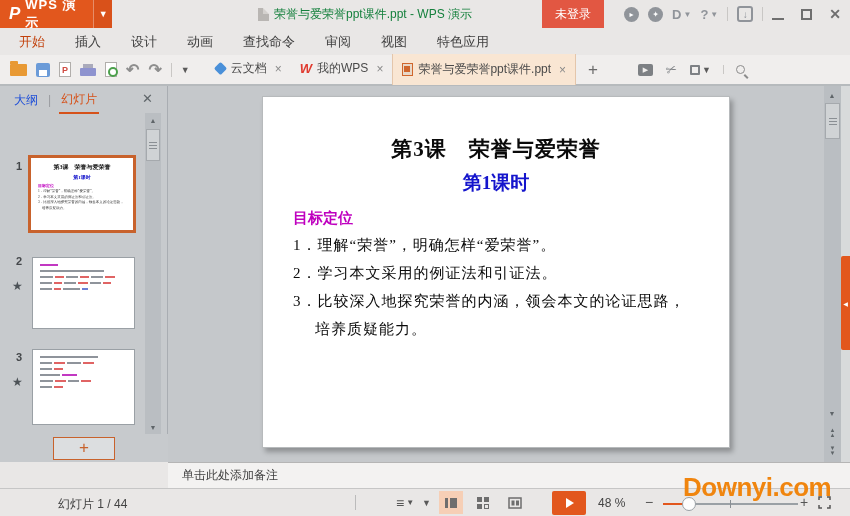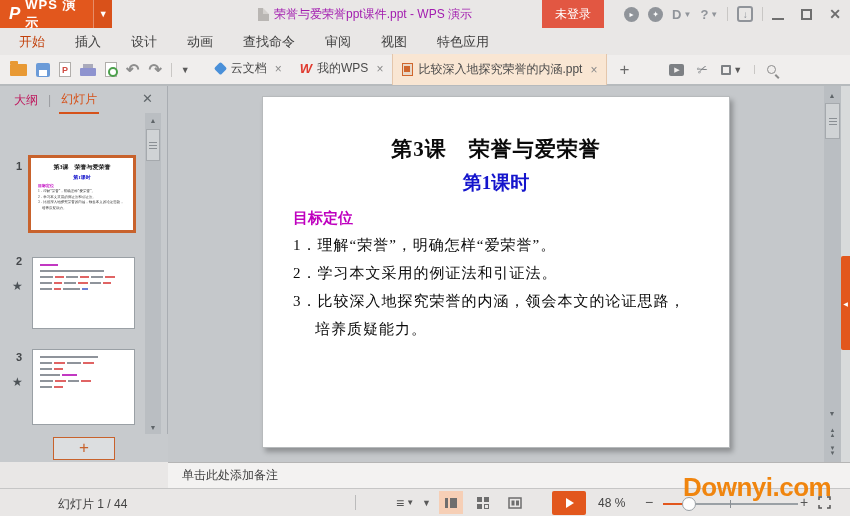--- a/index.html
+++ b/index.html
@@ -9,21 +9,21 @@
 
   
   .titlebar { position:absolute; left:0; top:0; width:850px; height:28px; background:#e9e7e6; }
   .logo { position:absolute; left:0; top:0; width:112px; height:28px; background:#e2571d;
           display:flex; align-items:center; color:#fff; cursor:default; }
   .logo .pglyph { font-weight:bold; font-size:17px; margin:0 5px 0 9px; font-style:italic; }
   .logo .ltext { font-size:13px; font-weight:bold; letter-spacing:1px; }
   .logo .lcaret { margin-left:8px; width:20px; height:28px; display:flex; align-items:center; justify-content:center;
           border-left:1px solid rgba(255,255,255,.35); font-size:9px; background:#d9511a; }
   .doc-title { position:absolute; left:200px; right:320px; top:0; height:28px; display:flex; align-items:center;
-          justify-content:center; color:#a21caf; font-size:12px; gap:5px; }
+          justify-content:center; color:#15803d; font-size:12px; gap:5px; }
   .dt-icon { width:11px; height:13px; background:#b9b6b3; position:relative; display:inline-block; }
   .dt-icon::after { content:""; position:absolute; right:0; top:0; border:3px solid #e9e7e6;
           border-left-color:#d4d1ce; border-bottom-color:#d4d1ce; }
   .login-btn { position:absolute; left:542px; top:0; width:62px; height:28px; background:#e25742; color:#fff;
           font-size:12px; display:flex; align-items:center; justify-content:center; cursor:pointer; }
   .tb-icons { position:absolute; right:5px; top:0; height:28px; display:flex; align-items:center; gap:9px;
           color:#8f9296; }
   .circ { width:15px; height:15px; border-radius:50%; background:#90949a; color:#fff; font-size:8px;
           display:flex; align-items:center; justify-content:center; }
   .dbadge, .hbadge { font-size:13px; font-weight:bold; color:#90949a; display:flex; align-items:center; gap:2px; }
@@ -84,21 +84,21 @@
   .search-glyph { width:9px; height:9px; border:1.5px solid #8c8c8c; border-radius:50%; position:relative; }
   .search-glyph::after { content:""; position:absolute; left:8px; top:8px; width:5px; height:1.5px;
           background:#8c8c8c; transform:rotate(45deg); transform-origin:0 0; }
   .search-text { font-size:12px; color:#8d8d8d; }
 
   
   .sidebar { position:absolute; left:0; top:86px; width:168px; height:376px; background:#c7cacd;
           border-right:1px solid #a9adb2; }
   .sb-header { position:absolute; left:0; top:0; width:100%; height:27px; display:flex; align-items:center;
           font-size:12px; padding-left:12px; gap:8px; }
-  .sb-tab { color:#be185d; cursor:pointer; padding:5px 2px 4px; }
+  .sb-tab { color:#1d4ed8; cursor:pointer; padding:5px 2px 4px; }
   .sb-tab.active { color:#d6521a; border-bottom:2px solid #d6521a; }
   .sb-div { color:#9a9da0; }
   .sb-close { position:absolute; right:14px; top:5px; color:#5f6569; font-size:13px; cursor:pointer; }
   .thumbs { position:absolute; left:0; top:27px; width:145px; height:321px; overflow:hidden; }
   .tnum { position:absolute; left:16px; font-size:11px; font-weight:bold; color:#44474a; }
   .tstar { position:absolute; left:12px; font-size:12px; color:#4c5257; }
   .thumb { position:absolute; background:#fff; border:1px solid #9aa0a5; overflow:hidden; cursor:pointer; }
   .thumb.sel { border:3px solid #c8622c; }
   .trow { display:flex; gap:2px; margin:0 0 4px 7px; }
   .trow:first-child { margin-top:6px; }
@@ -238,21 +238,21 @@
           <span>云文档</span>
           <span class="tabx">×</span>
         </div>
         <div class="dtab">
           <span class="dticon wps-w-icon">W</span>
           <span>我的WPS</span>
           <span class="tabx">×</span>
         </div>
         <div class="dtab active">
           <span class="dticon ppt-doc-icon"></span>
-          <span>比较深入地探究荣誉的内涵.ppt</span>
+          <span>荣誉与爱荣誉ppt课件.ppt</span>
           <span class="tabx">×</span>
         </div>
       </div>
     <div class="newtab">+</div>
     <div class="trio">
       <span class="present-ic">▶</span>
       <span class="tool-ic">✂</span>
       <span class="more-ic">
           <span class="sq"></span>
           <span class="caret">▼</span>

